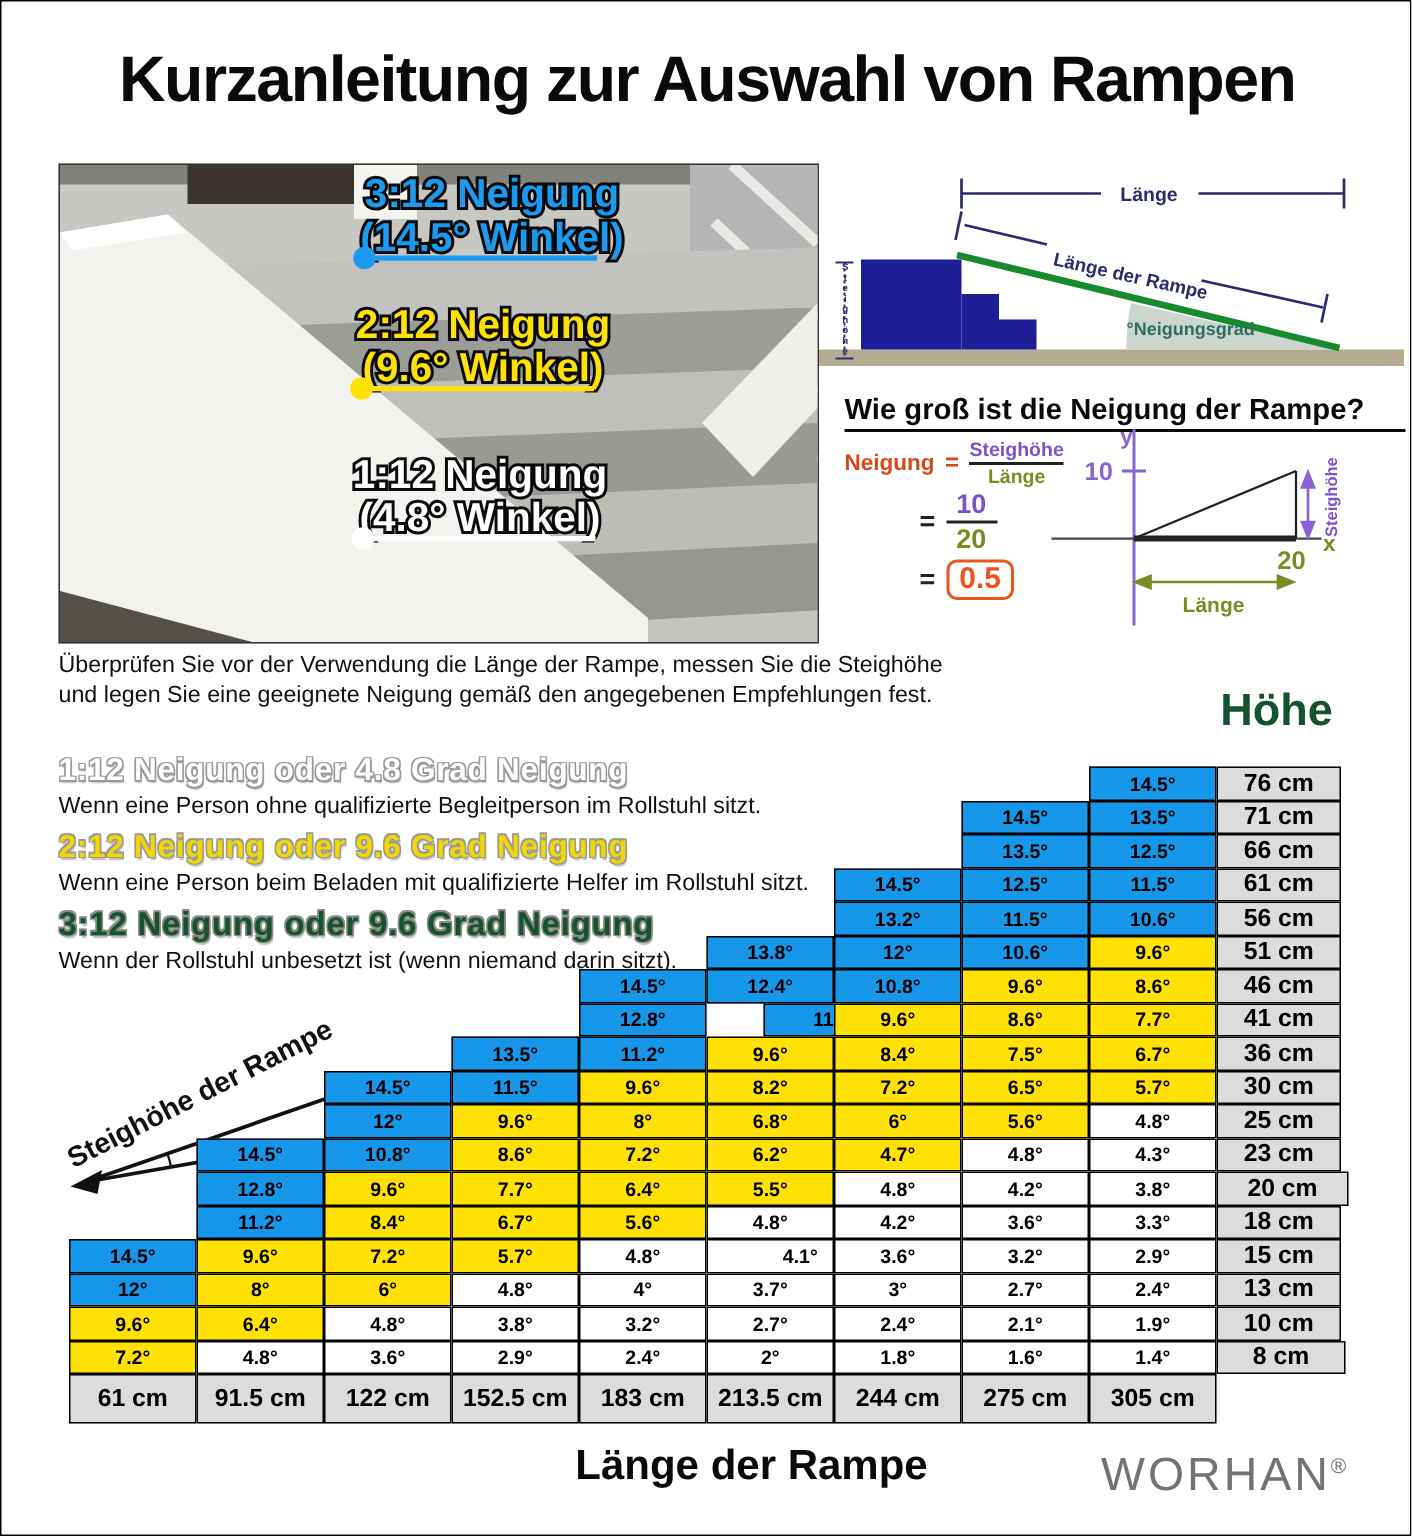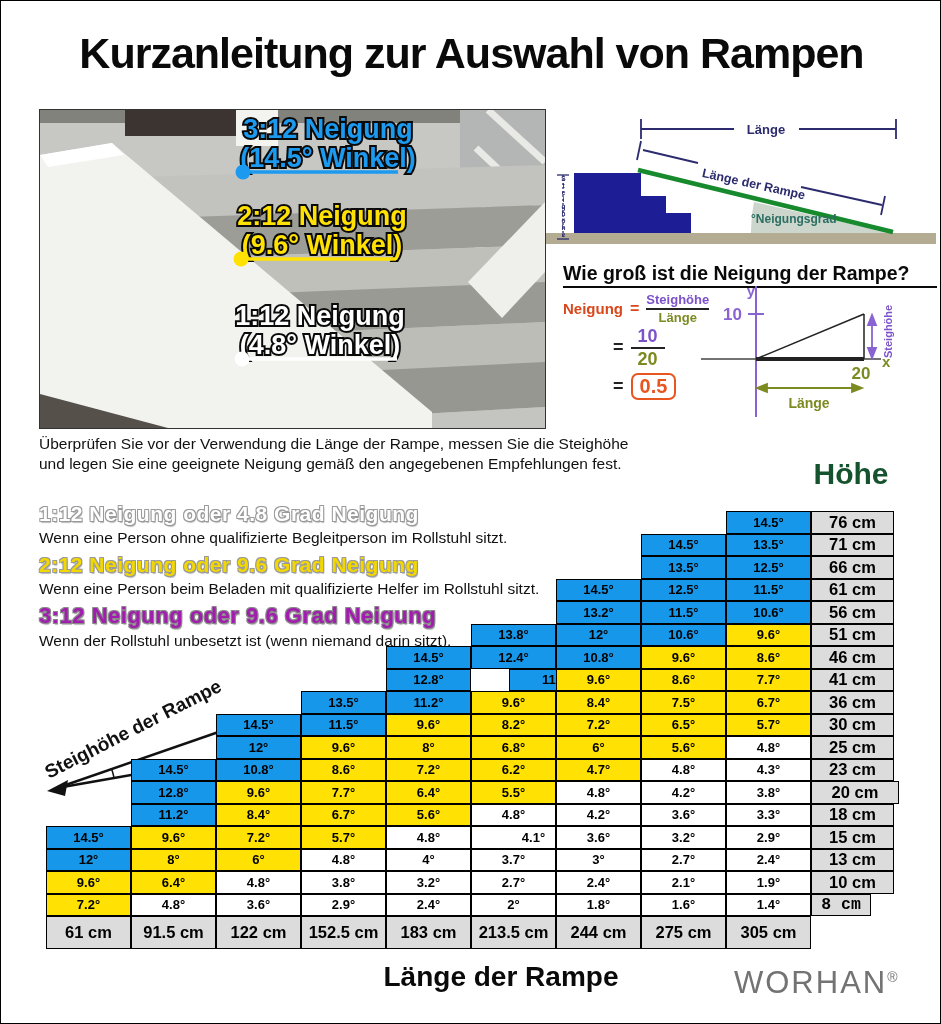--- a/index.html
+++ b/index.html
@@ -9,21 +9,21 @@
   .abs{position:absolute;}
   #main-title{left:0;top:28px;width:941px;text-align:center;font-size:43px;font-weight:bold;
       letter-spacing:-1px;color:#0a0a0a;}
   
   .note-line{left:38px;width:640px;font-size:15.5px;color:#111;line-height:20px;}
   
   .legend-head{left:38px;font-size:21px;font-weight:bold;letter-spacing:.5px;}
   .legend-desc{left:38px;font-size:15.5px;color:#111;}
   .out-white{color:#fff;text-shadow:-1px -1px 0 #9a9a9a,1px -1px 0 #9a9a9a,-1px 1px 0 #9a9a9a,1px 1px 0 #9a9a9a,1px 2px 1px #bbb;}
   .out-yellow{color:#F2D800;text-shadow:-1px -1px 0 #9a9a9a,1px -1px 0 #9a9a9a,-1px 1px 0 #9a9a9a,1px 1px 0 #9a9a9a,1px 2px 1px #bbb;}
-  .out-blue{color:#a21caf;text-shadow:-1px -1px 0 #8a8a8a,1px -1px 0 #8a8a8a,-1px 1px 0 #8a8a8a,1px 1px 0 #8a8a8a,1px 2px 1px #bbb;}
+  .out-blue{color:#14532d;text-shadow:-1px -1px 0 #8a8a8a,1px -1px 0 #8a8a8a,-1px 1px 0 #8a8a8a,1px 1px 0 #8a8a8a,1px 2px 1px #bbb;}
   
   #hoehe-label{left:800px;top:456px;width:100px;text-align:center;font-size:30px;font-weight:bold;color:#14532d;}
   #laenge-rampe-label{left:330px;top:960px;width:340px;text-align:center;font-size:28px;font-weight:bold;color:#0a0a0a;}
   #brand{left:733px;top:964px;width:190px;font-size:31px;color:#737373;letter-spacing:2px;font-weight:400;}
   #brand sup{font-size:14px;}
   
   .tcell{position:absolute;box-sizing:border-box;border:1px solid #000;display:flex;
          align-items:center;justify-content:center;font-weight:bold;font-size:13px;color:#000;}
   .tcell-height,.tcell-length{font-size:16.5px;}
   
@@ -314,21 +314,21 @@
       <div class="tcell tcell-height" style="left: 810px; top: 870px; width: 83px; height: 22.5px; background: rgb(220, 220, 220);">10 cm</div>
       <div class="tcell tcell-angle" style="left: 45px; top: 892.5px; width: 85px; height: 22.5px; background: rgb(255, 226, 3);">7.2°</div>
       <div class="tcell tcell-angle" style="left: 130px; top: 892.5px; width: 85px; height: 22.5px; background: rgb(255, 255, 255);">4.8°</div>
       <div class="tcell tcell-angle" style="left: 215px; top: 892.5px; width: 85px; height: 22.5px; background: rgb(255, 255, 255);">3.6°</div>
       <div class="tcell tcell-angle" style="left: 300px; top: 892.5px; width: 85px; height: 22.5px; background: rgb(255, 255, 255);">2.9°</div>
       <div class="tcell tcell-angle" style="left: 385px; top: 892.5px; width: 85px; height: 22.5px; background: rgb(255, 255, 255);">2.4°</div>
       <div class="tcell tcell-angle" style="left: 470px; top: 892.5px; width: 85px; height: 22.5px; background: rgb(255, 255, 255);">2°</div>
       <div class="tcell tcell-angle" style="left: 555px; top: 892.5px; width: 85px; height: 22.5px; background: rgb(255, 255, 255);">1.8°</div>
       <div class="tcell tcell-angle" style="left: 640px; top: 892.5px; width: 85px; height: 22.5px; background: rgb(255, 255, 255);">1.6°</div>
       <div class="tcell tcell-angle" style="left: 725px; top: 892.5px; width: 85px; height: 22.5px; background: rgb(255, 255, 255);">1.4°</div>
-      <div class="tcell tcell-height" style="left: 810px; top: 892.5px; width: 60px; height: 22.5px; background: rgb(220, 220, 220); font-family: Liberation Mono, monospace;">8 cm</div>
+      <div class="tcell tcell-height" style="left: 810px; top: 892.5px; width: 86px; height: 22.5px; background: rgb(220, 220, 220);">8 cm</div>
       <div class="tcell tcell-length" style="left: 45px; top: 915px; width: 85px; height: 33px; background: rgb(220, 220, 220);">61 cm</div>
       <div class="tcell tcell-length" style="left: 130px; top: 915px; width: 85px; height: 33px; background: rgb(220, 220, 220);">91.5 cm</div>
       <div class="tcell tcell-length" style="left: 215px; top: 915px; width: 85px; height: 33px; background: rgb(220, 220, 220);">122 cm</div>
       <div class="tcell tcell-length" style="left: 300px; top: 915px; width: 85px; height: 33px; background: rgb(220, 220, 220);">152.5 cm</div>
       <div class="tcell tcell-length" style="left: 385px; top: 915px; width: 85px; height: 33px; background: rgb(220, 220, 220);">183 cm</div>
       <div class="tcell tcell-length" style="left: 470px; top: 915px; width: 85px; height: 33px; background: rgb(220, 220, 220);">213.5 cm</div>
       <div class="tcell tcell-length" style="left: 555px; top: 915px; width: 85px; height: 33px; background: rgb(220, 220, 220);">244 cm</div>
       <div class="tcell tcell-length" style="left: 640px; top: 915px; width: 85px; height: 33px; background: rgb(220, 220, 220);">275 cm</div>
       <div class="tcell tcell-length" style="left: 725px; top: 915px; width: 85px; height: 33px; background: rgb(220, 220, 220);">305 cm</div>
     </div>

